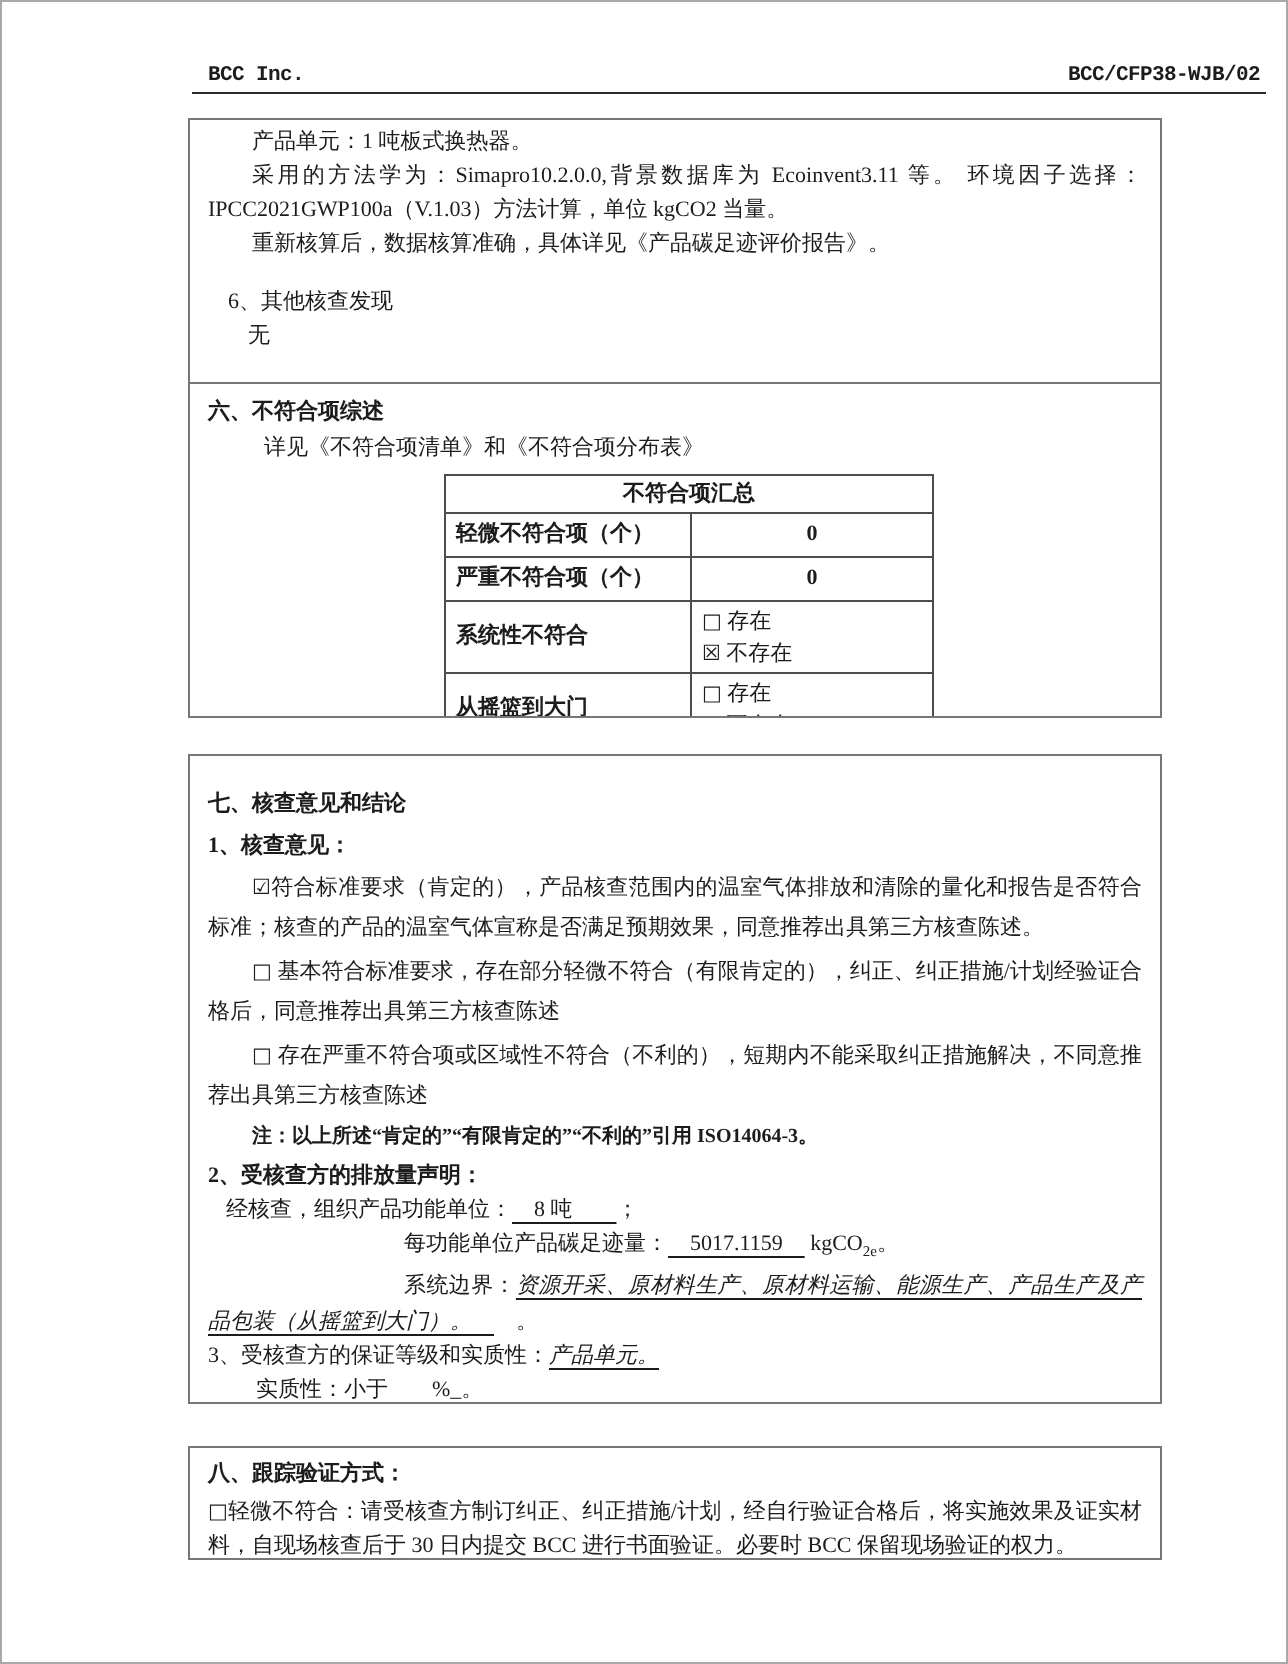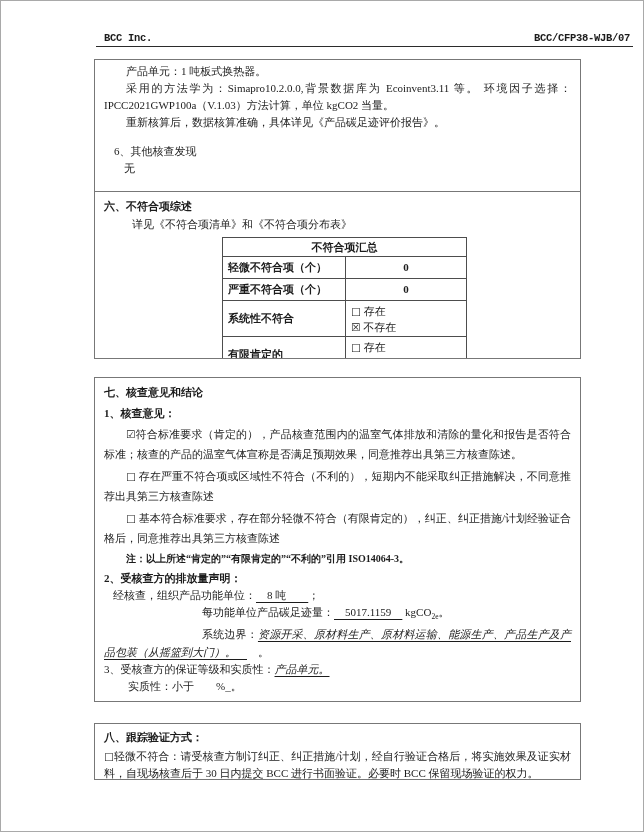--- a/index.html
+++ b/index.html
@@ -12,21 +12,21 @@
          font-weight:bold; font-size:10.5px; letter-spacing:-0.3px;text-align:right; }
   .hdr-left  { left:103px; }
   .hdr-right { right:13px; }
   .hdr-rule  { position:absolute; left:95px; top:45px; width:537px; height:1px; background:#2b2b2b; }
 
   .box { position:absolute; left:93px; width:487px; box-sizing:border-box;
          border:1px solid #777; background:#fff; font-size:11px; line-height:17px;
          padding:3px 9px; overflow:hidden; }
   #box1 { top:58px;  height:138px; }
   #box2 { top:190px; height:168px; padding-top:5px; }
-  #box3 { top:376px; height:325px; padding-top:5px; }
+  #box3 { top:376px; height:325px; padding-top:15px; }
   #box4 { top:722px; height:57px;  padding-top:4px; }
 
   p { margin:0; }
   .indent2 { text-indent:22px; }
   .just { text-align:justify; }
   .gap-top { margin-top:12px; }
   .ind10 { padding-left:10px; }
   .ind20 { padding-left:20px; }
 
   .sec-title { font-weight:bold; line-height:18px; }
@@ -57,21 +57,21 @@
   .fill-it { font-style:italic; text-decoration:underline; text-underline-offset:3px; }
   sub { font-size:7.5px; }
   #box4 .body { text-align:justify; line-height:17px; margin-top:2px; }
 </style>
 </head>
 <body>
 
 <div class="page">
 
   <div class="hdr hdr-left">BCC Inc.</div>
-  <div class="hdr hdr-right">BCC/CFP38-WJB/07</div>
+  <div class="hdr hdr-right">BCC/CFP38-WJB/02</div>
   <div class="hdr-rule"></div>
 
   <div class="box" id="box1">
     <p class="indent2">产品单元：1 吨板式换热器。</p>
     <p class="indent2 just">采用的方法学为：Simapro10.2.0.0,背景数据库为 Ecoinvent3.11 等。 环境因子选择：IPCC2021GWP100a（V.1.03）方法计算，单位 kgCO2 当量。</p>
     <p class="indent2">重新核算后，数据核算准确，具体详见《产品碳足迹评价报告》。</p>
     <p class="gap-top ind10">6、其他核查发现</p>
     <p class="ind20">无</p>
   </div>
 
@@ -98,21 +98,21 @@
             <span class="cbx">□</span>
             <span>存在</span>
           </div>
           <div class="chk-line">
             <span class="cbx">☒</span>
             <span>不存在</span>
           </div>
         </td>
       </tr>
       <tr class="dbl">
-        <td class="lbl">有限肯定的</td>
+        <td class="lbl">从摇篮到大门</td>
         <td class="chk">
           <div class="chk-line">
             <span class="cbx">□</span>
             <span>存在</span>
           </div>
           <div class="chk-line">
             <span class="cbx">☒</span>
             <span>不存在</span>
           </div>
         </td>
@@ -120,23 +120,23 @@
     </tbody>
       </table>
   </div>
 
   <div class="box" id="box3">
     <p class="sec-title">七、核查意见和结论</p>
     <p class="sub-title">1、核查意见：</p>
 
     <p class="opt"><span class="cbx">☑</span><span>符合标准要求（肯定的），产品核查范围内的温室气体排放和清除的量化和报告是否符合标准；核查的产品的温室气体宣称是否满足预期效果，同意推荐出具第三方核查陈述。</span></p>
 
+    <p class="opt"><span class="cbx">□</span><span> 基本符合标准要求，存在部分轻微不符合（有限肯定的），纠正、纠正措施/计划经验证合格后，同意推荐出具第三方核查陈述</span></p>
+
     <p class="opt"><span class="cbx">□</span><span> 存在严重不符合项或区域性不符合（不利的），短期内不能采取纠正措施解决，不同意推荐出具第三方核查陈述</span></p>
-
-    <p class="opt"><span class="cbx">□</span><span> 基本符合标准要求，存在部分轻微不符合（有限肯定的），纠正、纠正措施/计划经验证合格后，同意推荐出具第三方核查陈述</span></p>
 
     <p class="note">注：以上所述“肯定的”“有限肯定的”“不利的”引用 ISO14064-3。</p>
 
     <p class="sub-title">2、受核查方的排放量声明：</p>
 
     <p class="line ind9"><span>经核查，组织产品功能单位：</span><span class="u">　8 吨　　</span><span>；</span></p>
 
     <p class="line ind98"><span>每功能单位产品碳足迹量：</span><span class="u">　5017.1159　</span><span> kgCO</span><sub>2e</sub><span>。</span></p>
 
     <p class="boundary"><span>系统边界：</span><span class="fill-it">资源开采、原材料生产、原材料运输、能源生产、产品生产及产品包装（从摇篮到大门）。　</span><span>　。</span></p>

